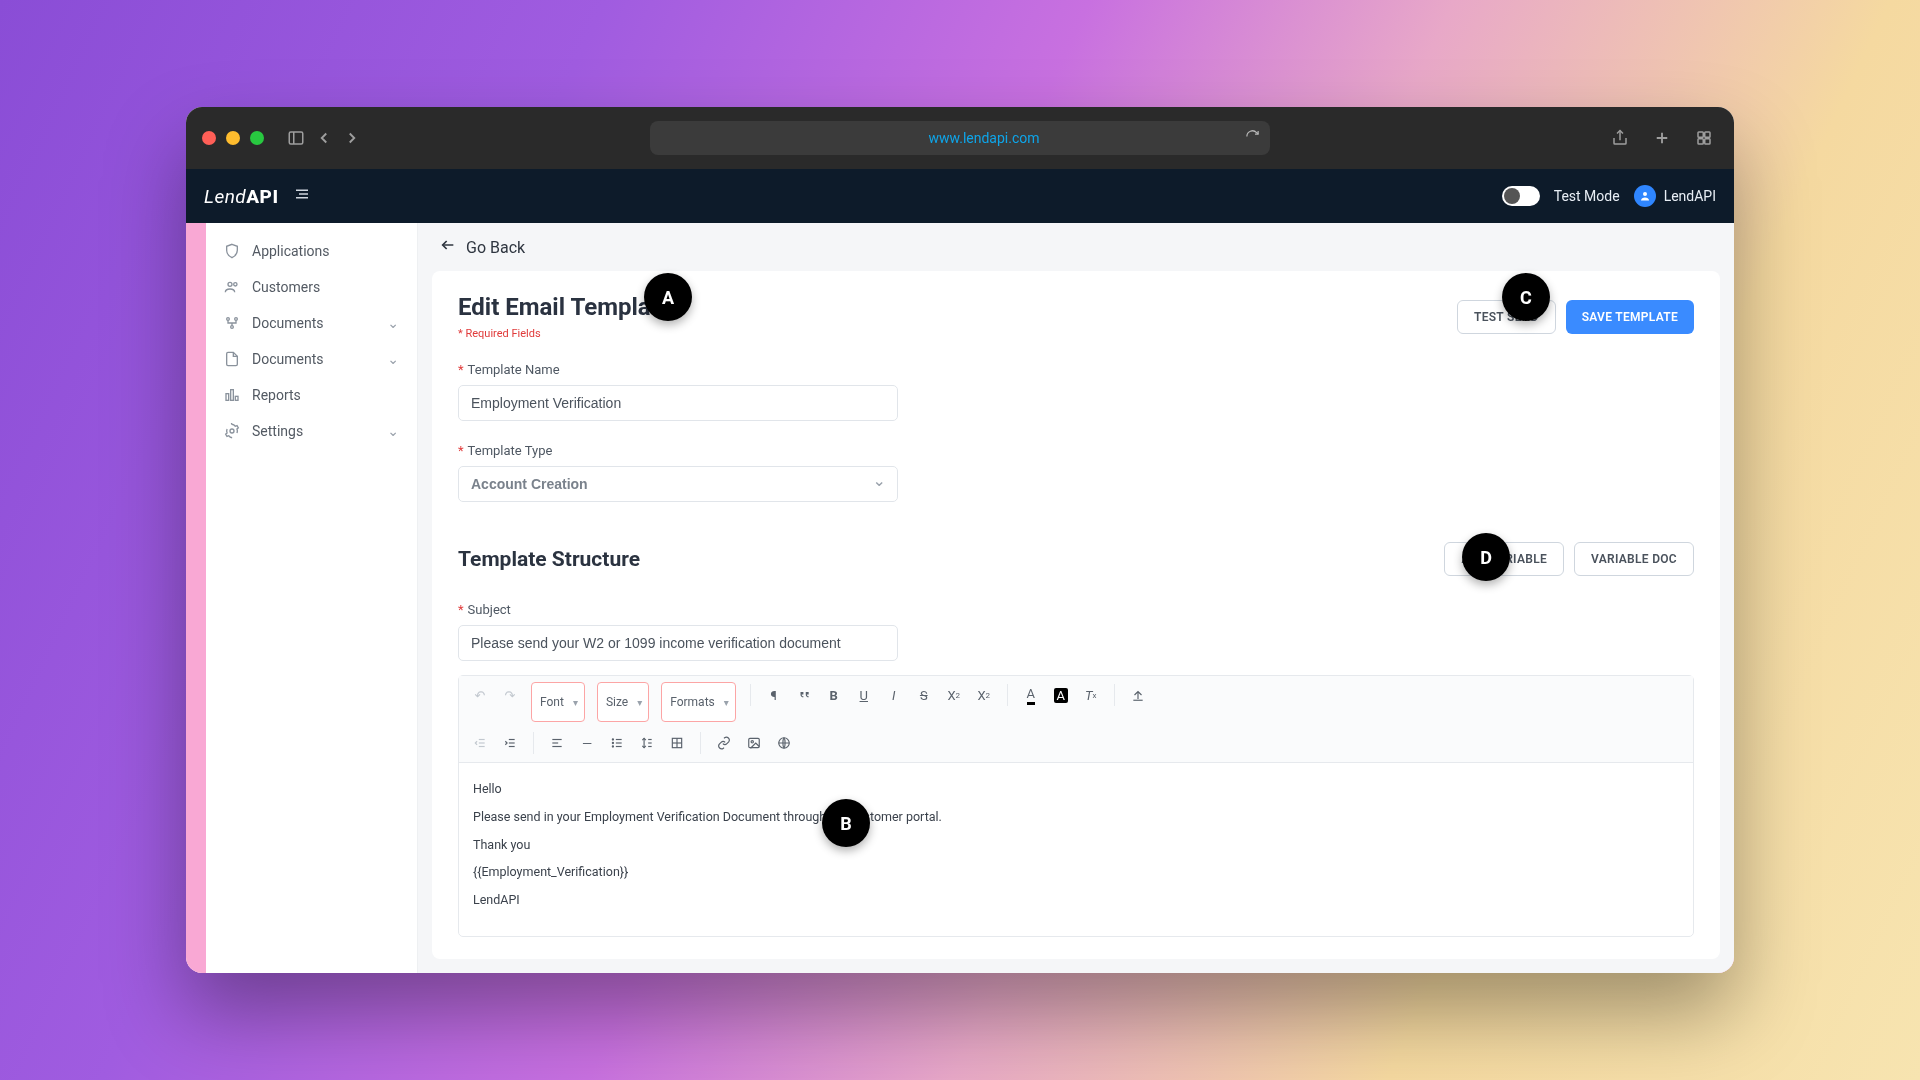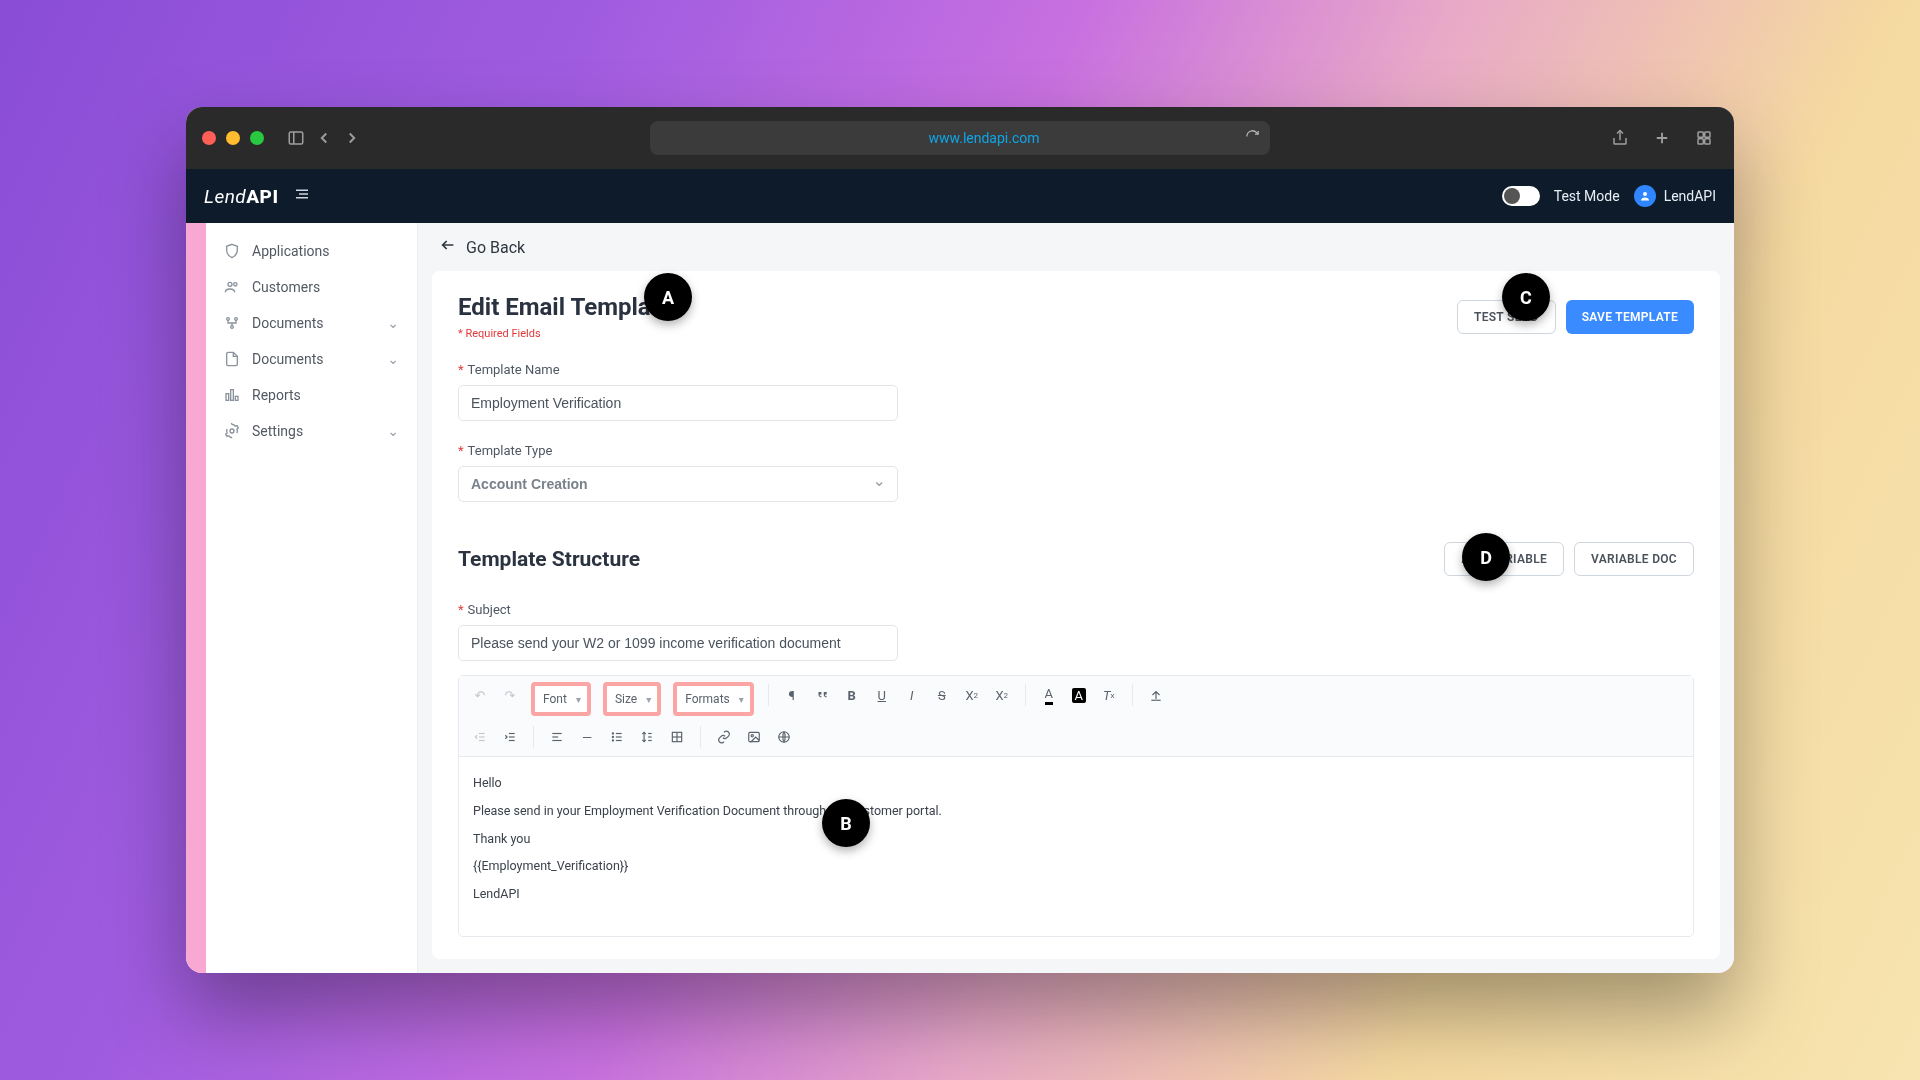--- a/index.html
+++ b/index.html
@@ -118,21 +118,21 @@
   .toolbar {
     border-bottom:1px solid #e6e9ed; display:flex; flex-wrap:wrap; padding:6px 8px; gap:4px;
     background:#fafbfc;
   }
   .tbtn {
     min-width:26px; height:26px; border-radius:4px; display:flex; align-items:center; justify-content:center;
     color:#5a626c; font-size:13px; cursor:pointer;
   }
   .tbtn.disabled { color:#c2c8cf; }
   .tsel {
-    height:34px; border:4px solid #fca5a5; border-radius:4px; background:#fff; padding:0 20px 0 8px;
+    height:40px; border:1px solid #fca5a5; border-radius:4px; background:#fff; padding:0 20px 0 8px;
     font-size:12px; color:#5a626c; display:flex; align-items:center; position:relative; margin:0 4px;
   }
   .tsel .car { position:absolute; right:6px; color:#9aa2ac; font-size:10px; }
   .tsep { width:1px; height:22px; background:#e6e9ed; margin:2px 6px; }
   .editor-body {
     flex:1; padding:14px 14px; font-size:12.5px; color:#3b424c; overflow:auto; line-height:1.9;
   }
   .editor-body p { margin-bottom:4px; }
 
   

